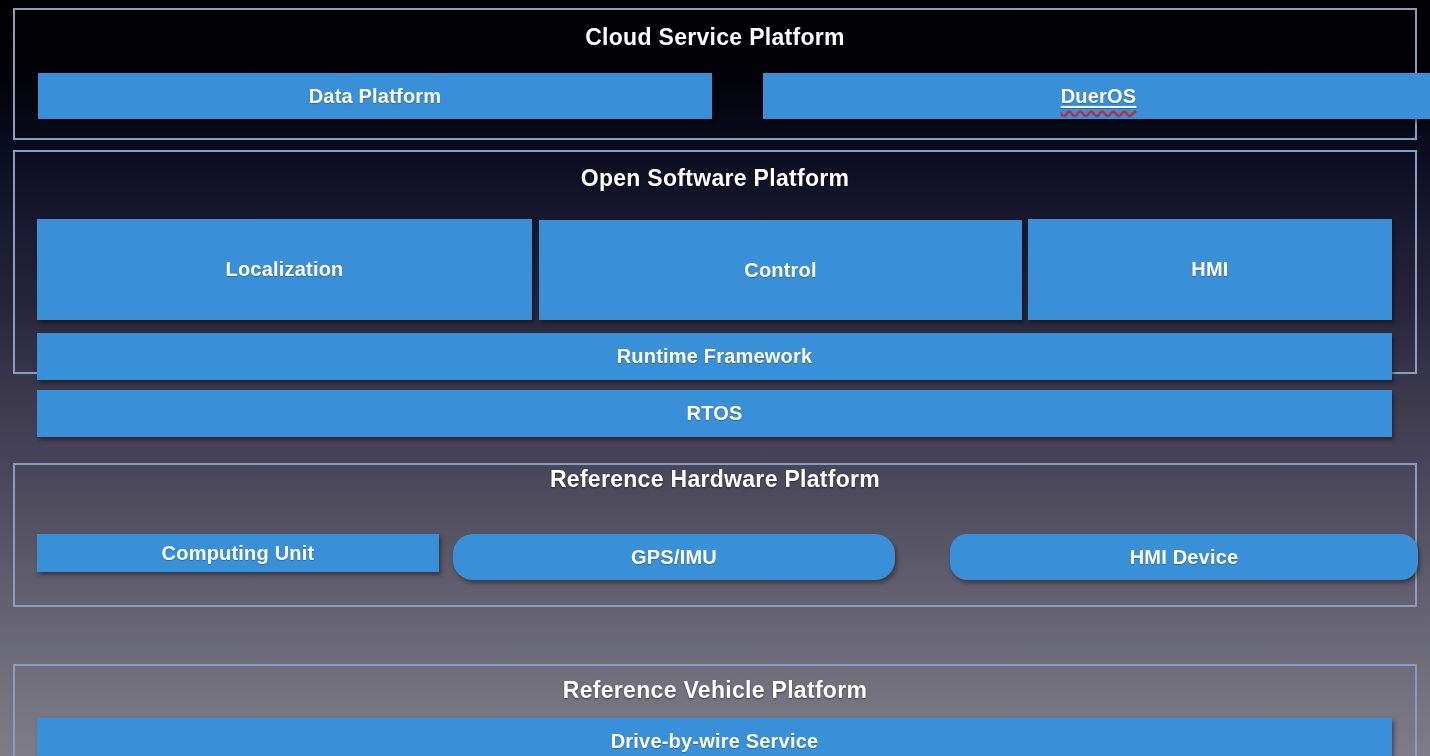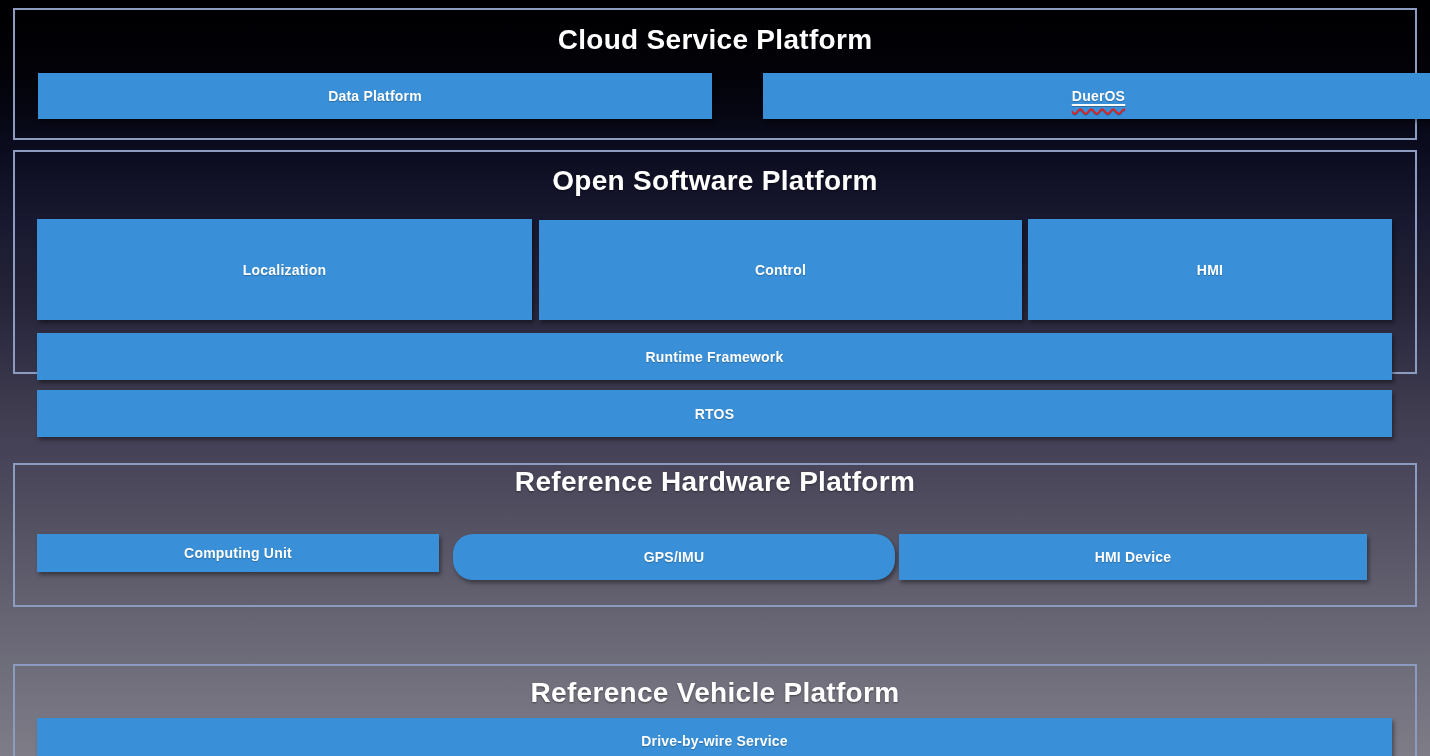--- a/index.html
+++ b/index.html
@@ -32,30 +32,30 @@
     width: 1404px;
     border: 2px solid var(--section-border, #8b9cc0);
     box-sizing: border-box;
   }
   .section-title {
     position: absolute;
     left: 0;
     width: 100%;
     text-align: center;
     color: var(--title-text, #ffffff);
-    font-size: 28px;
+    font-size: 23px;
     font-weight: bold;
     letter-spacing: 0.3px;
     text-shadow: 0 1px 2px rgba(0,0,0,0.45);
   }
   .bbox {
     position: absolute;
     background: var(--box-blue, #3990d8);
     color: var(--box-text, #ffffff);
-    font-size: 14px;
+    font-size: 20px;
     font-weight: bold;
     display: flex;
     align-items: center;
     justify-content: center;
     box-sizing: border-box;
     box-shadow: 2px 3px 4px rgba(0,0,0,0.40);
     letter-spacing: 0.2px;
     text-shadow: 0 1px 1px rgba(0,0,0,0.25);
   }
   
@@ -69,21 +69,21 @@
   #sec-soft .b0 { left: 22px;   top: 67px;  width: 495px;  height: 101px; }
   #sec-soft .b1 { left: 524px;  top: 68px;  width: 483px;  height: 100px; }
   #sec-soft .b2 { left: 1013px; top: 67px;  width: 364px;  height: 101px; }
   #sec-soft .b3 { left: 22px;   top: 181px; width: 1355px; height: 47px; }
   #sec-soft .b4 { left: 22px;   top: 238px; width: 1355px; height: 47px; }
   
   #sec-hw      { top: 463px; height: 144px; }
   #sec-hw .section-title { top: 1px; }
   #sec-hw .b0 { left: 22px;  top: 69px; width: 402px; height: 38px; }
   #sec-hw .b1 { left: 438px; top: 69px; width: 442px; height: 46px; border-radius: 20px; }
-  #sec-hw .b2 { left: 884px; top: 69px; width: 468px; height: 46px; }
+  #sec-hw .b2 { left: 935px; top: 69px; width: 468px; height: 46px; border-radius: 17px; }
   
   #sec-veh     { top: 620px; height: 129px; margin-top: 44px; }
   #sec-veh .section-title { top: 11px; }
   #sec-veh .b0 { left: 22px; top: 52px; width: 1355px; height: 46px; }
   
   .u-solid {
     text-decoration: underline;
     text-decoration-thickness: 2px;
     text-underline-offset: 3px;
   }

